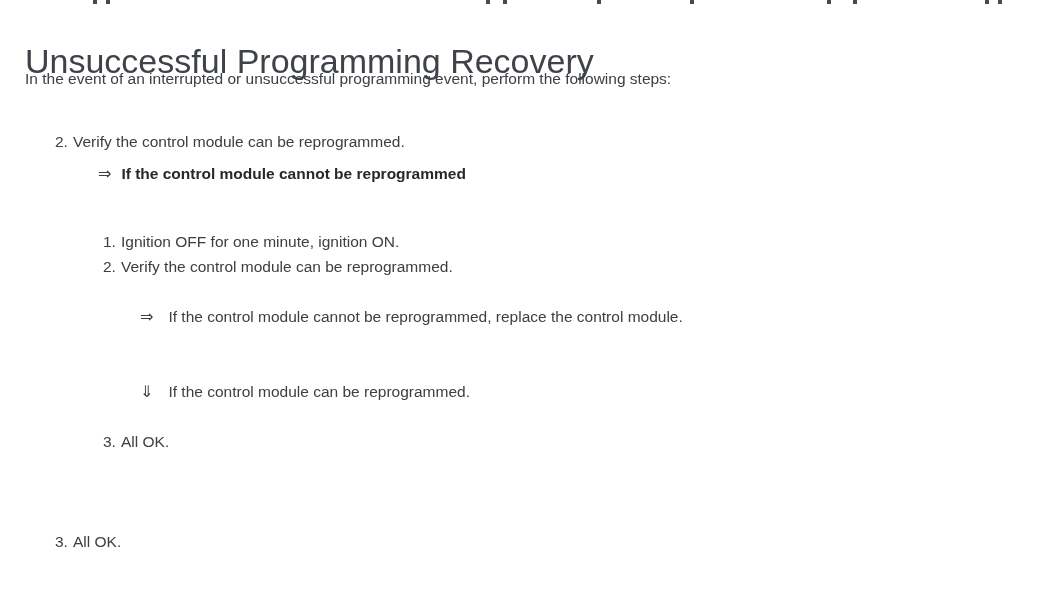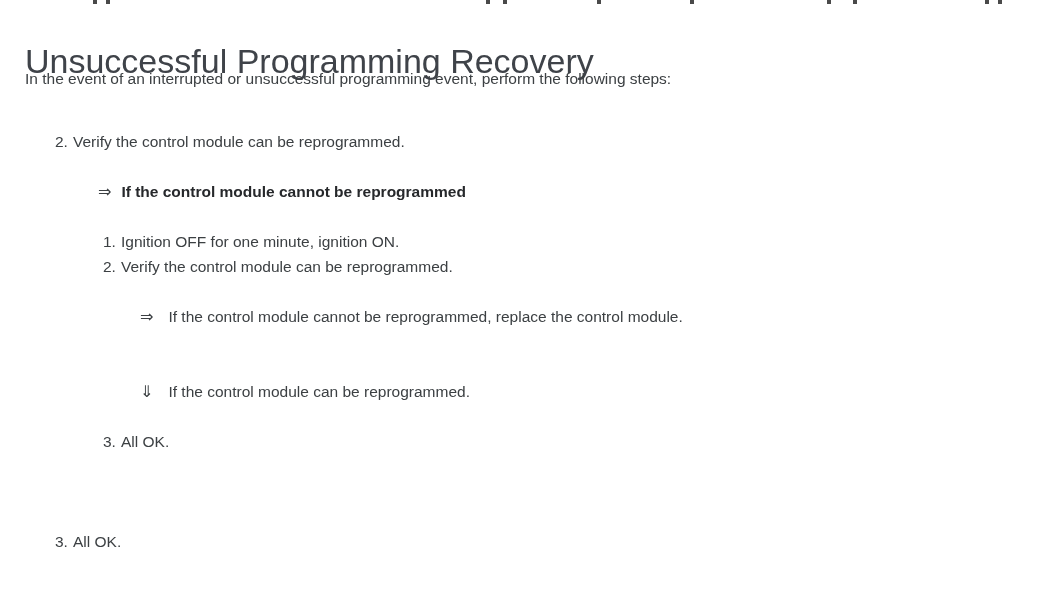--- a/index.html
+++ b/index.html
@@ -71,21 +71,21 @@
   <div class="frag" style="left:998px"></div>
 
   <h1 class="title">Unsuccessful Programming Recovery</h1>
 
   <div class="line" style="left:25px; top:69px">In the event of an interrupted or unsuccessful programming event, perform the following steps:</div>
 
   <div class="line" style="left:55px; top:132px">
     <span class="marker">2.</span><span>Verify the control module can be reprogrammed.</span>
   </div>
 
-  <div class="line" style="left:98px; top:182px">
+  <div class="line" style="left:98px; top:164px">
     <span class="arrow">⇒</span><span class="bold-label">If the control module cannot be reprogrammed</span>
   </div>
 
   <div class="line" style="left:103px; top:232px">
     <span class="marker">1.</span><span>Ignition OFF for one minute, ignition ON.</span>
   </div>
   <div class="line" style="left:103px; top:257px">
     <span class="marker">2.</span><span>Verify the control module can be reprogrammed.</span>
   </div>
 

